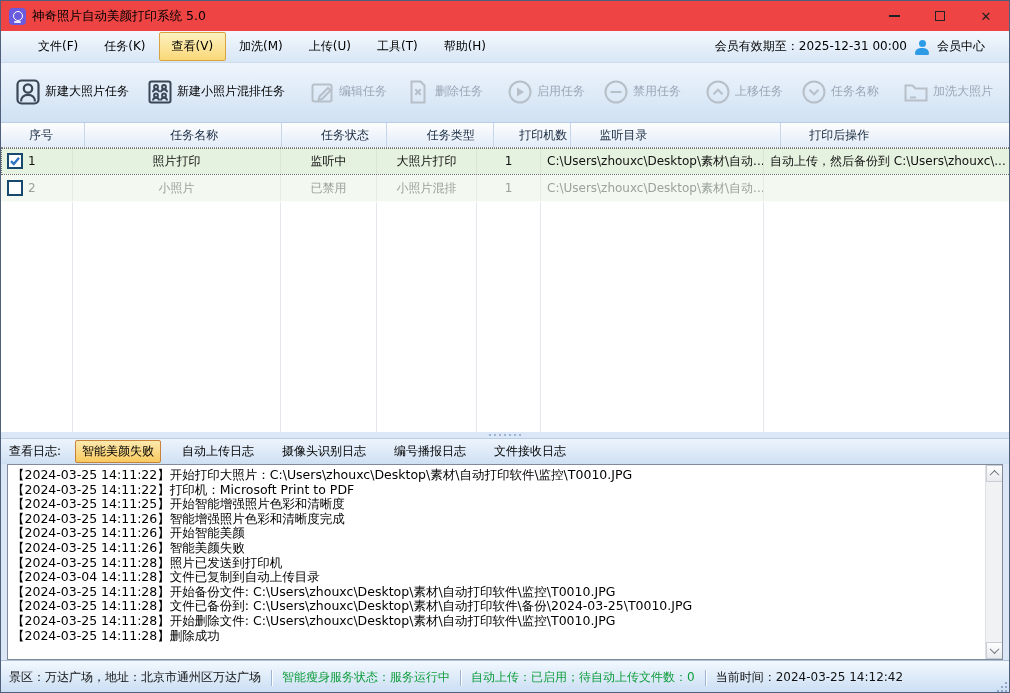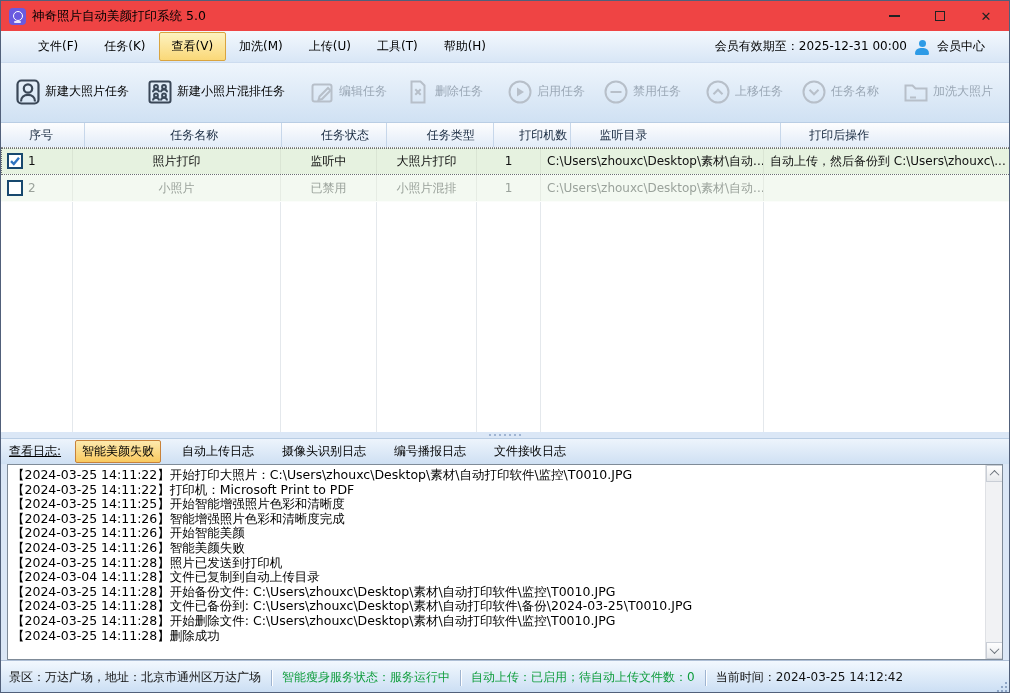--- a/index.html
+++ b/index.html
@@ -56,21 +56,21 @@
   .cb { width:16px; height:16px; border:2px solid #17486e; background:#fff; margin-right:5px; flex:0 0 16px; display:flex; align-items:center; justify-content:center; }
   .table-empty { flex:1; position:relative; background:#fff; }
   .vline { position:absolute; top:0; bottom:0; width:1px; background:#e4e8ec; }
 
   
   .splitter { flex:0 0 6px; background:#dbe7f6; display:flex; align-items:center; justify-content:center; gap:3px; }
   .splitter i { width:2px; height:2px; background:#9fb4d2; display:block; }
 
   
   .logtabs { flex:0 0 26px; background:linear-gradient(#edf4fc,#cfe0f3); display:flex; align-items:center; padding:0 8px; gap:14px; border-top:1px solid #b9cde4; }
-  .logtabs .caption { color:#000;text-decoration:underline; }
+  .logtabs .caption { color:#000; }
   .logtab { padding:2px 6px; border:1px solid transparent; border-radius:2px; color:#000; white-space:nowrap; }
   .logtab.active { background:linear-gradient(#fdeaae,#f9c95f); border:1px solid #c8823a; }
 
   
   .logpanel { flex:0 0 196px; margin:0 6px; background:#fff; border:1px solid #7f8b98; position:relative; overflow:hidden; }
   .loglines { position:absolute; left:4px; top:3px; right:20px; bottom:2px; overflow:hidden; }
   .logline { font-size:12.5px; line-height:14.6px; white-space:nowrap; color:#000; }
   .vscroll { position:absolute; top:0; right:0; bottom:0; width:17px; background:#f1f2f4; border-left:1px solid #dfe1e5; }
   .varrow { position:absolute; left:0; width:17px; height:17px; background:linear-gradient(#fefefe,#e8eaed); border:1px solid #c9ced6; display:flex; align-items:center; justify-content:center; }
   .varrow.up { top:0; } .varrow.down { bottom:0; }

